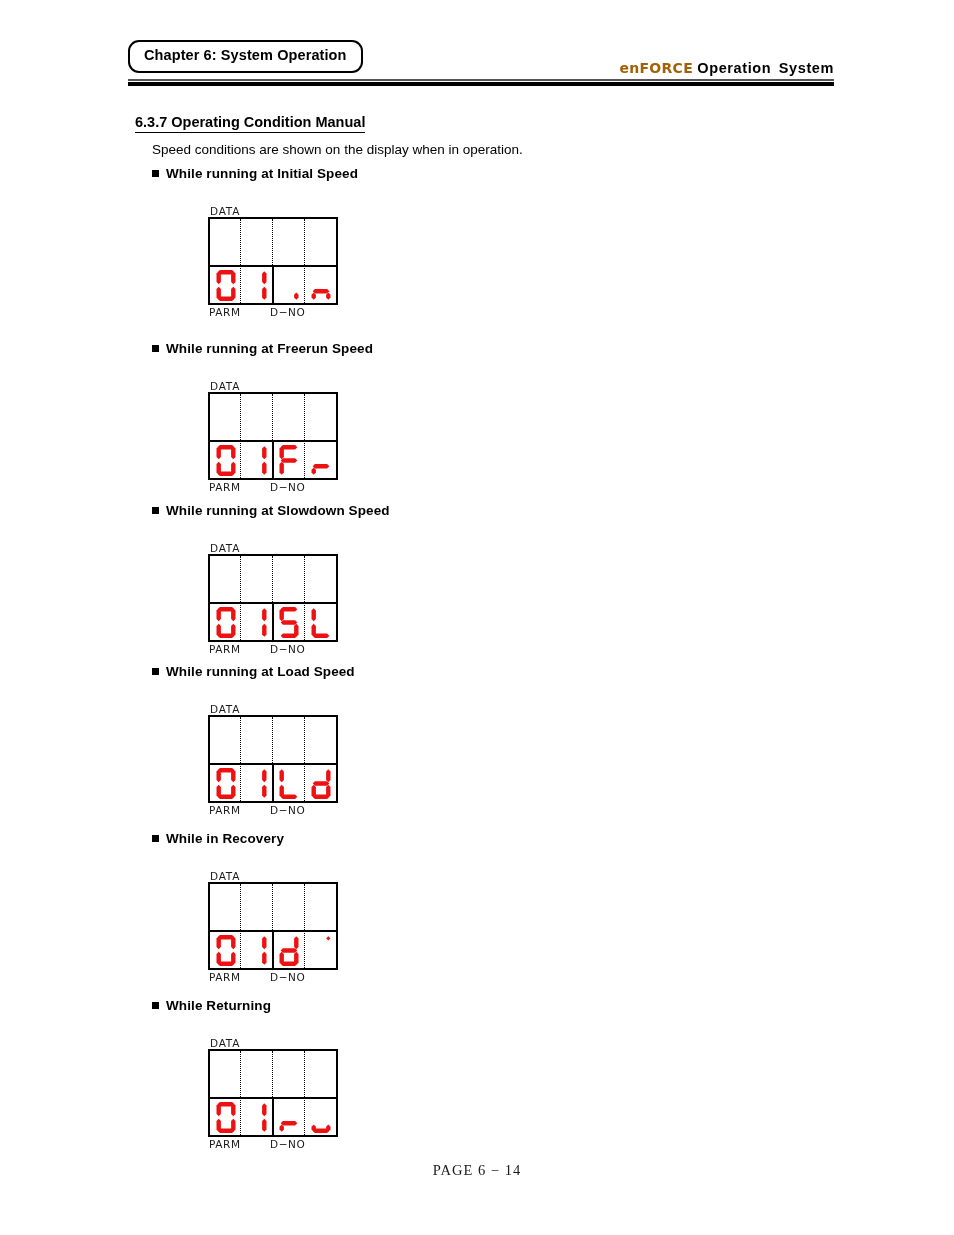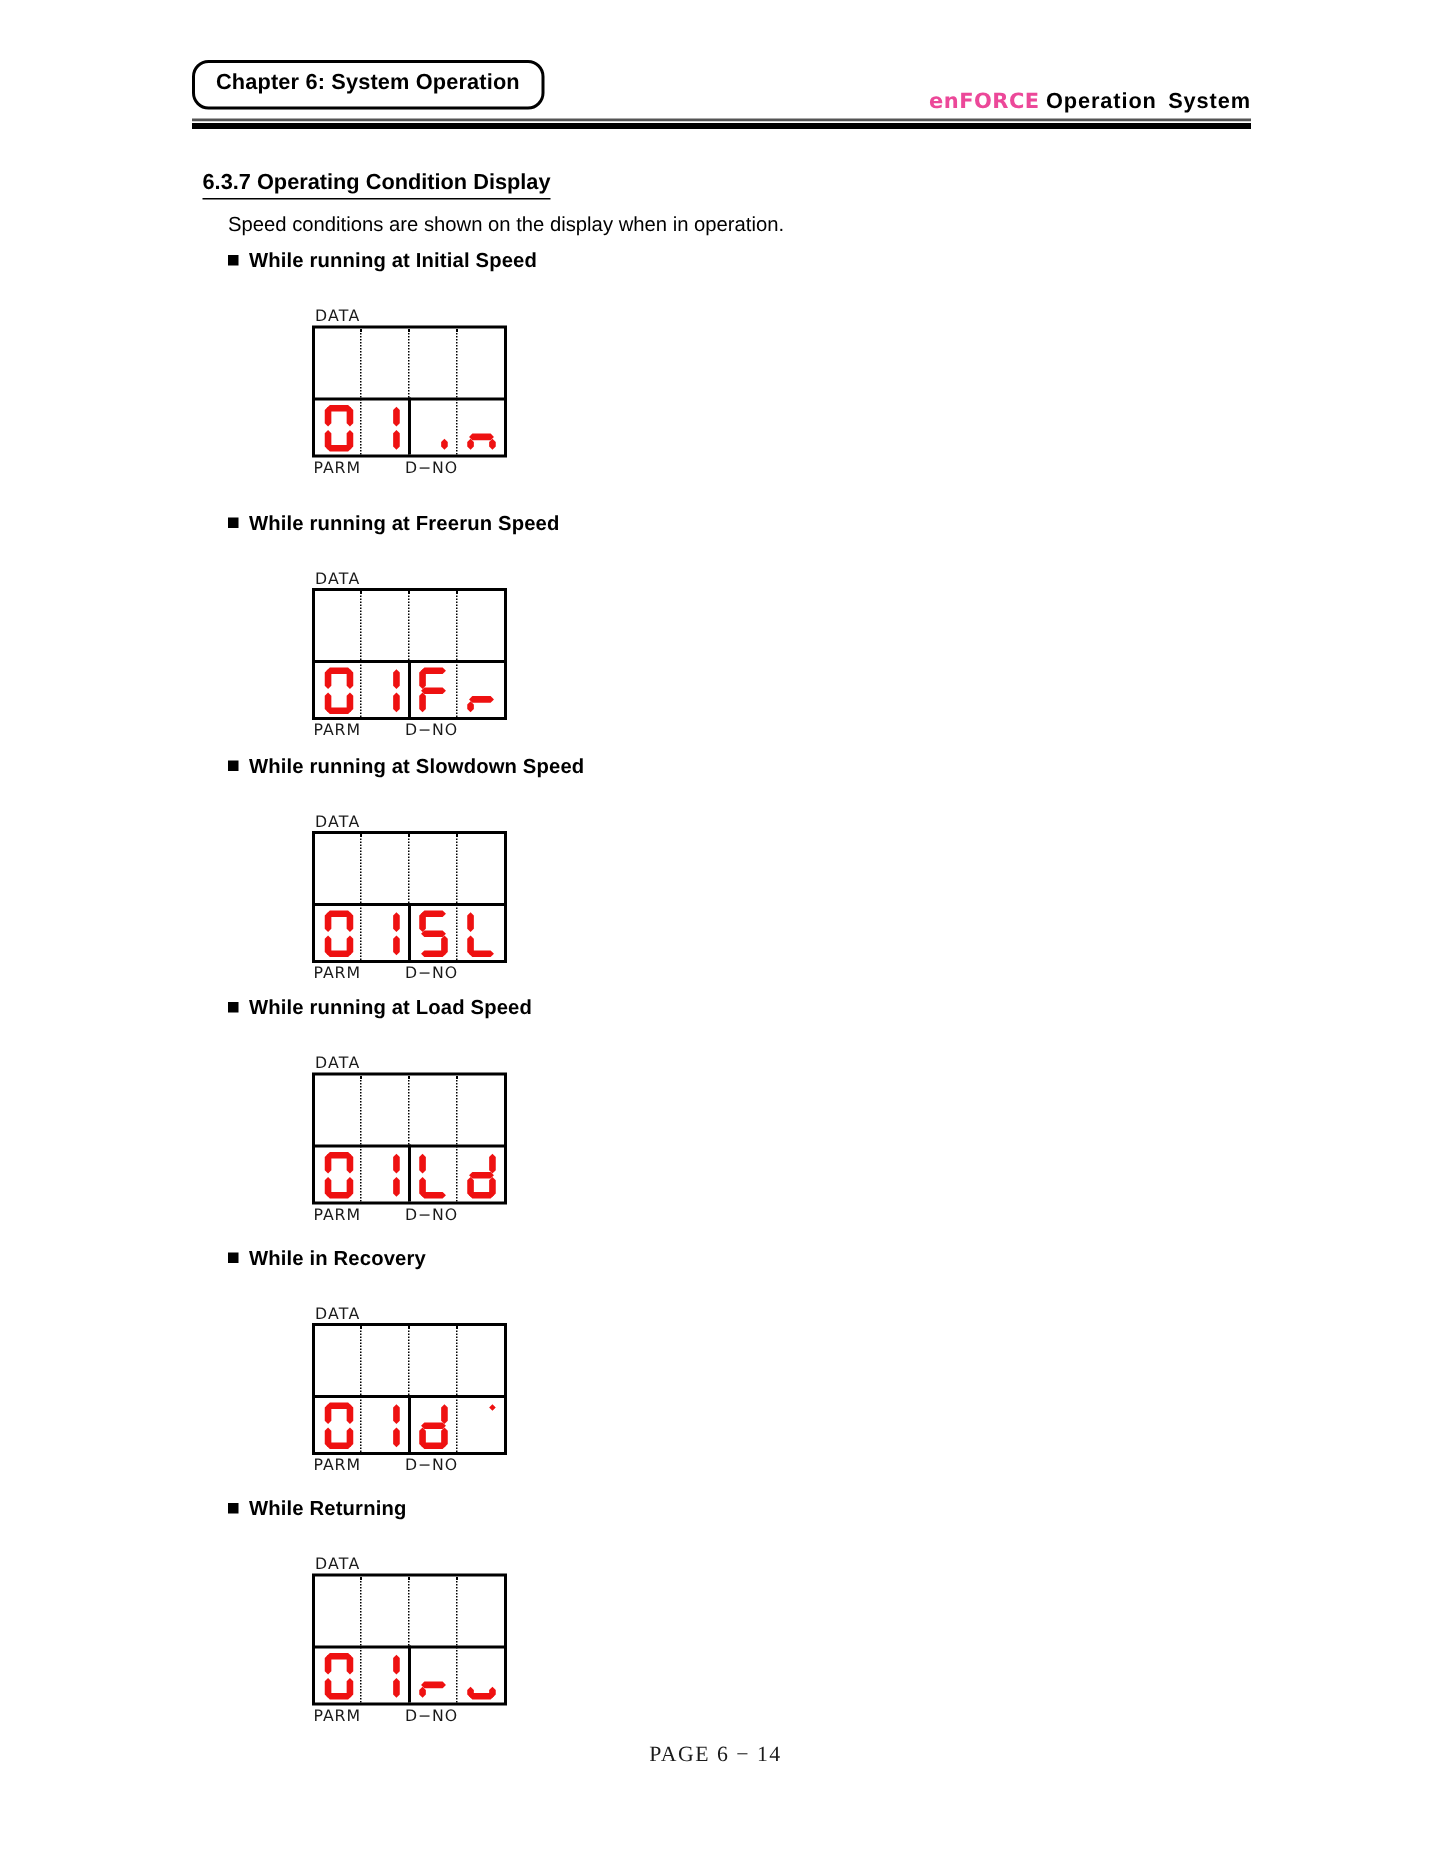--- a/index.html
+++ b/index.html
@@ -42,21 +42,21 @@
   .manual-title {
     position: absolute;
     right: 0;
     top: 20px;
     font-size: 14.5px;
     font-weight: bold;
     white-space: nowrap;
     letter-spacing: 0.2px;
   }
   .brand {
-    color: #ec4899;
+    color: #a16207;
     font-weight: bold;
     letter-spacing: 0.3px;
     font-family: "DejaVu Sans", sans-serif;
     font-size: 14px;
   }
   .manual-words {
     letter-spacing: 0.6px;
     word-spacing: 3px;
   }
   .rule-wrap {
@@ -232,21 +232,21 @@
 </div>
 
 <div class="rule-wrap">
   <div class="rule-thin"></div>
   <div class="rule-gap"></div>
   <div class="rule-thick"></div>
 </div>
 
 <div class="section-heading">
   <span class="section-num">6.3.7</span>
-  <span>Operating Condition Display</span>
+  <span>Operating Condition Manual</span>
 </div>
 <div class="intro-text">Speed conditions are shown on the display when in operation.</div>
 
 <div id="blocks-root">
     <div class="block" style="top: 166px;">
       <div class="block-label"><span class="bullet"></span><span>While running at Initial Speed</span></div>
       <div class="lcd">
         <div class="lcd-top-label">DATA</div>
         <div class="lcd-box">
           <div class="dotline dot1"></div>

